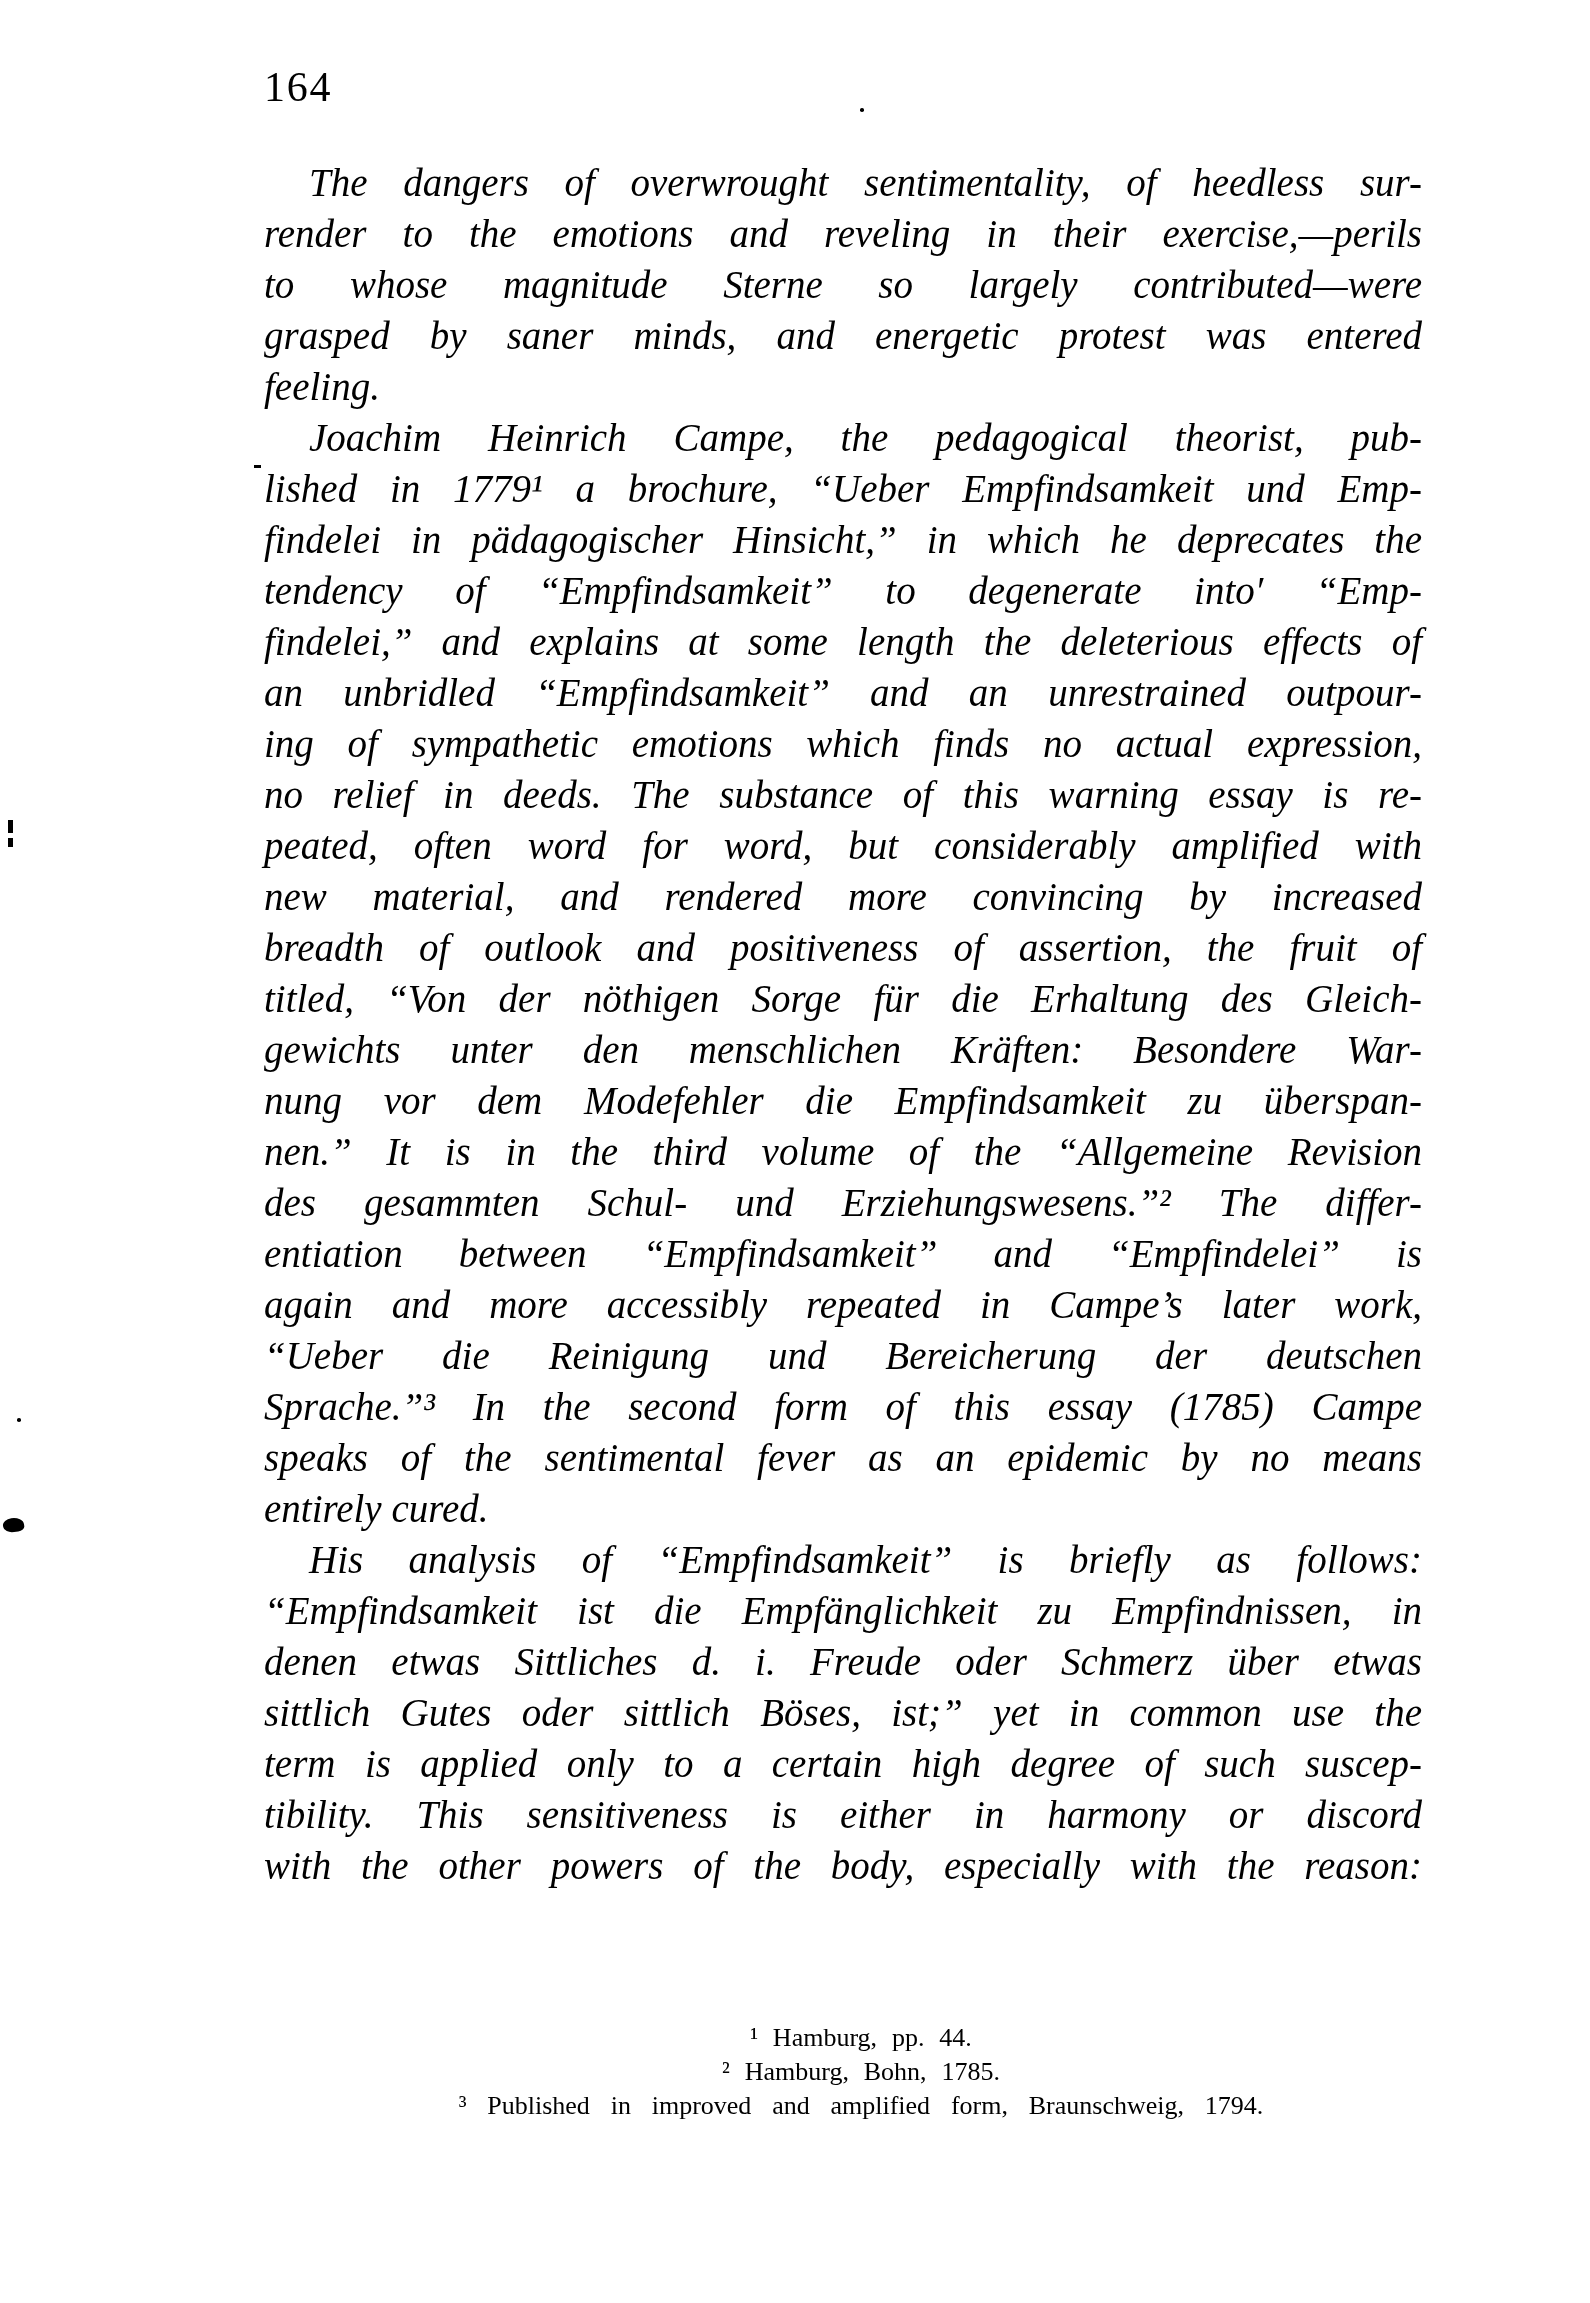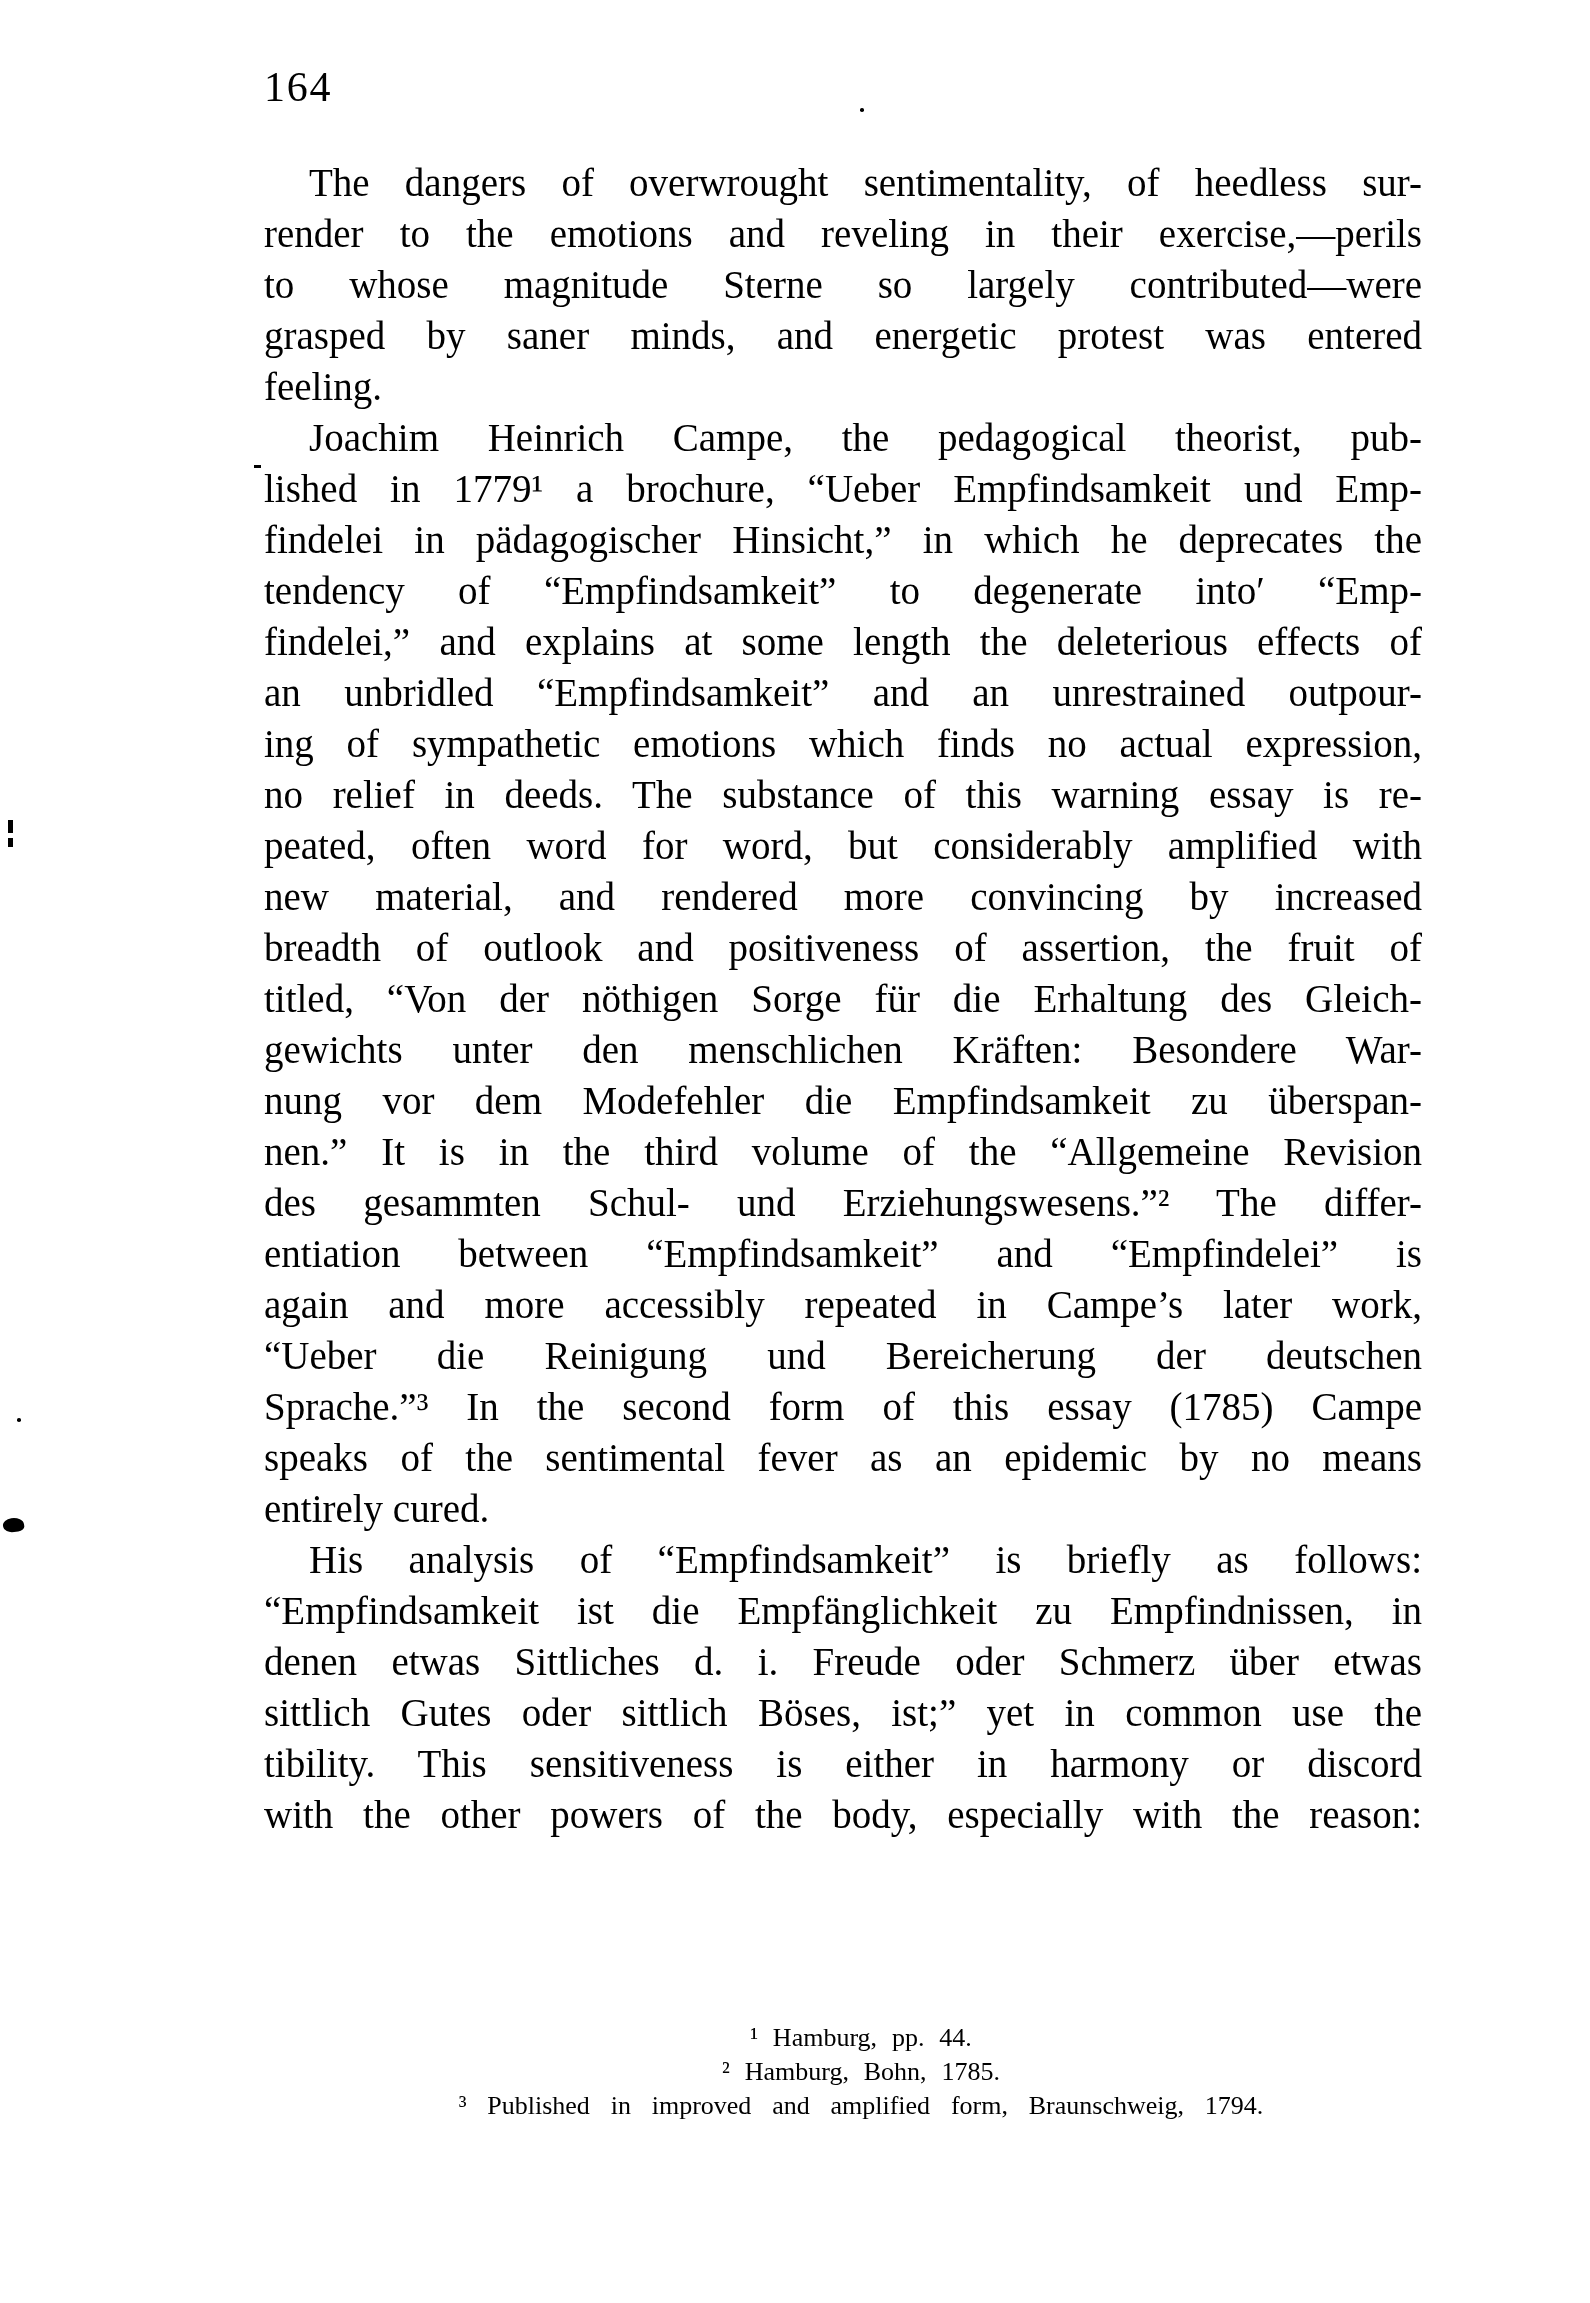--- a/index.html
+++ b/index.html
@@ -26,20 +26,21 @@
     line-height: 45px;
     letter-spacing: 1.8px;
   }
   .body-text {
     position: absolute;
     left: 264px;
     top: 157px;
     width: 1158px;
     font-size: 39px;
     line-height: 51px;
+    font-style: italic;
   }
   .line {
     text-align: justify;
     text-align-last: justify;
     white-space: normal;
     height: 51px;
   }
   .line.indent {
     text-indent: 45px;
   }
@@ -103,20 +104,21 @@
     <div class="line">entiation between “Empfindsamkeit” and “Empfindelei” is</div>
     <div class="line">again and more accessibly repeated in Campe’s later work,</div>
     <div class="line">“Ueber die Reinigung und Bereicherung der deutschen</div>
     <div class="line">Sprache.”³  In the second form of this essay (1785) Campe</div>
     <div class="line">speaks of the sentimental fever as an epidemic by no means</div>
     <div class="line end-par">entirely cured.</div>
     <div class="line indent">His analysis of “Empfindsamkeit” is briefly as follows:</div>
     <div class="line">“Empfindsamkeit ist die Empfänglichkeit zu Empfindnissen, in</div>
     <div class="line">denen etwas Sittliches d. i. Freude oder Schmerz über etwas</div>
     <div class="line">sittlich Gutes oder sittlich Böses, ist;” yet in common use the</div>
+    <div class="line">term is applied only to a certain high degree of such suscep-</div>
     <div class="line">tibility.  This sensitiveness is either in harmony or discord</div>
     <div class="line">with the other powers of the body, especially with the reason:</div>
   </div>
 
   <div class="footnotes">
     <div class="footnote">¹ Hamburg, pp. 44.</div>
     <div class="footnote">² Hamburg, Bohn, 1785.</div>
     <div class="footnote wide">³ Published in improved and amplified form, Braunschweig, 1794.</div>
   </div>
 

